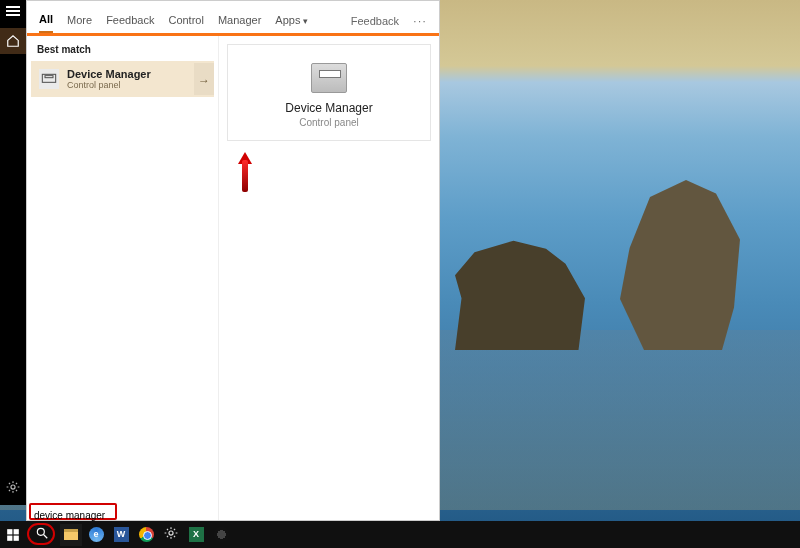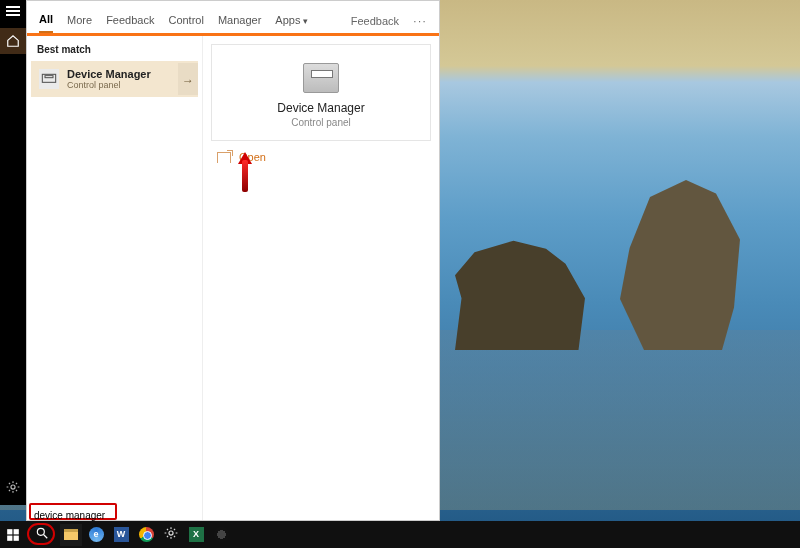--- a/index.html
+++ b/index.html
@@ -66,21 +66,21 @@
   .tab.active { color:#000; border-bottom:2px solid #d36f17; font-weight:600; }
   .tabs .more::after { content:" \25BE"; font-size:9px; }
   .tabs .fill { flex:1; }
   .tabs .fb { color:#666;text-align:right; }
   .tabs .dots { color:#666; letter-spacing:1px; }
 
   .body {
     flex:1; display:flex; min-height:0;
   }
   .left {
-    width:176px; border-right:1px solid #eee;
+    width:192px; border-right:1px solid #eee;
     padding:6px 0;
   }
   .section-title { font-size:10px; font-weight:600; padding:2px 10px 6px 10px; color:#222;}
   .result {
     display:flex; align-items:center; gap:8px;
     background:#f3e6cf; padding:7px 8px; margin:0 4px;
   }
   .result .ico {
     width:20px; height:20px; background:#eaeaea;
     display:flex; align-items:center; justify-content:center; font-size:12px;
@@ -245,26 +245,20 @@
           <div class="arrow">→</div>
         </div>
       </div>
 
       <div class="right">
         <div class="card">
           <div class="bigico"></div>
           <div class="ttl2">Device Manager</div>
           <div class="sub2">Control panel</div>
         </div>
-        <div class="actions">
-          <div class="action-row">
-            <span class="openico"></span>
-            <span>Open</span>
-          </div>
-        </div>
       </div>
     </div>
   </div>
 
   <div class="red-arrow">
     <div class="head"></div>
       <div class="shaft"></div>
   </div>
 
   <div class="searchwrap">

